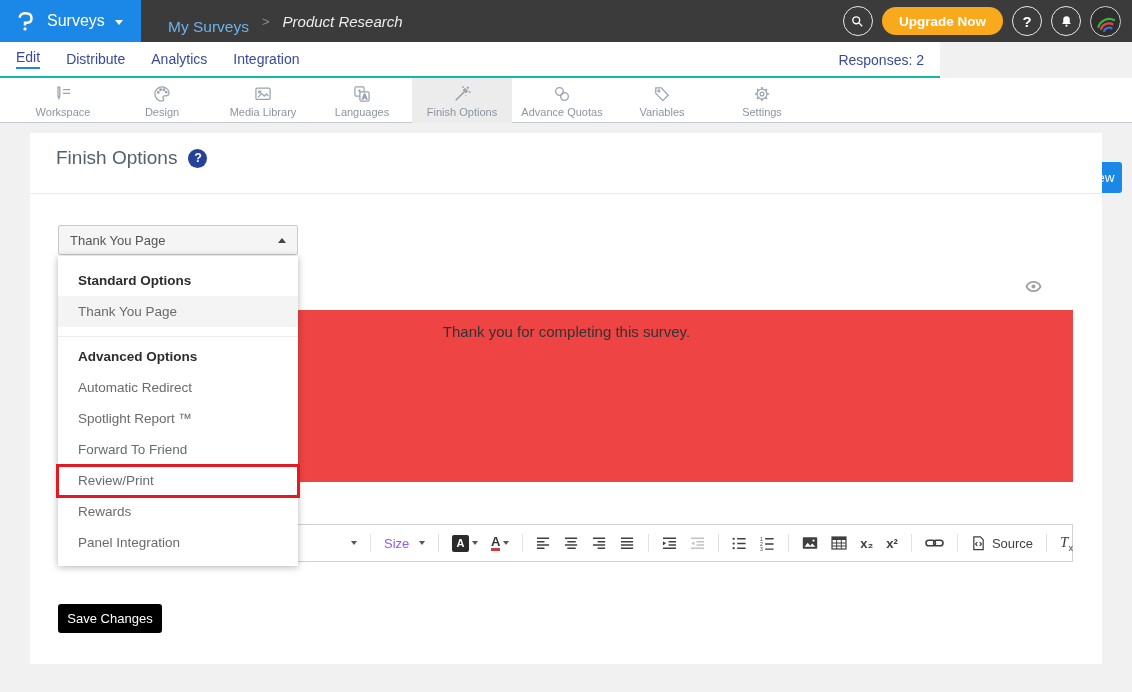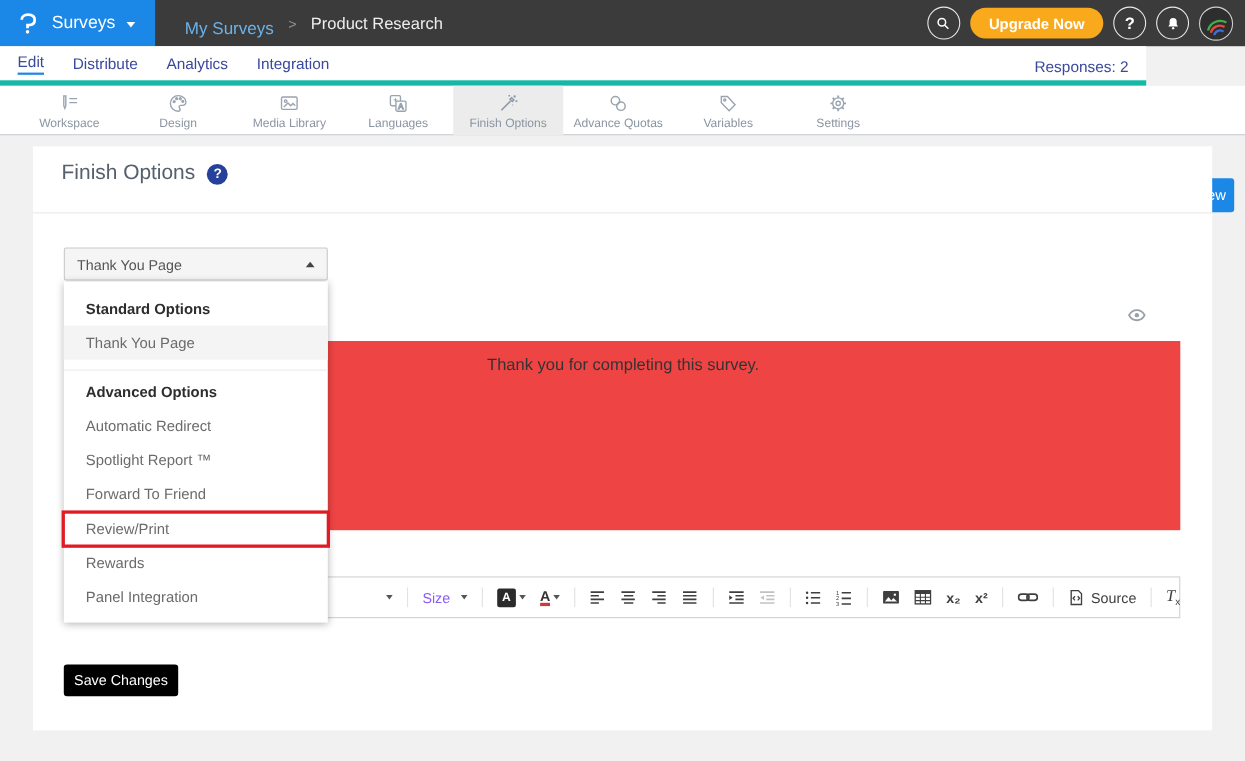--- a/index.html
+++ b/index.html
@@ -8,28 +8,28 @@
   [data-interactable="true"]{ cursor:pointer; }
 
   
   .topbar { position:absolute; left:0; top:0; width:1132px; height:42px; background:#3b3b3b; display:flex; align-items:center; }
   .logo-block { width:141px; height:42px; background:#1b87e6; display:flex; align-items:center; padding-left:14px; gap:10px; flex:0 0 auto; }
   .logo-block .product { color:#fff; font-size:16px; }
   .caret-down-w { width:0; height:0; border-left:4.5px solid transparent; border-right:4.5px solid transparent; border-top:5px solid #fff; margin-top:2px; }
   .breadcrumb { display:flex; align-items:center; gap:13px; margin-left:27px; }
   .bc-parent { color:#6cb2e9; font-size:15.5px;margin-top:11px; }
   .bc-sep { color:#8f8f8f; font-size:13px; }
-  .bc-current { color:#ededed; font-size:15px; }
+  .bc-current { color:#ededed; font-size:15px;font-style:italic; }
   .topbar-right { margin-left:auto; display:flex; align-items:center; gap:9px; padding-right:11px; }
   .circle-btn { width:30px; height:30px; border:1.7px solid #e8e8e8; border-radius:50%; display:flex; align-items:center; justify-content:center; color:#fff; font-weight:bold; font-size:15px; }
   .upgrade-btn { height:28px; padding:0 17px; background:#f9a91c; border-radius:14px; color:#fff; font-weight:bold; font-size:13.5px; display:flex; align-items:center; }
   .avatar { width:31px; height:31px; border:1.7px solid #cfcfcf; border-radius:50%; background:#2e2e2e; overflow:hidden; display:flex; align-items:center; justify-content:center; }
 
   
-  .navrow { position:absolute; left:0; top:42px; width:1042px; height:36px; background:#fff; border-bottom:5px solid #14b8a6; display:flex; align-items:center; padding-left:16px; gap:26px; }
+  .navrow { position:absolute; left:0; top:42px; width:940px; height:36px; background:#fff; border-bottom:2px solid #14b8a6; display:flex; align-items:center; padding-left:16px; gap:26px; }
   .nav-tab { color:#39499c; font-size:14px; }
   .nav-tab.active { text-decoration:none; border-bottom:2px solid #1b87e6; padding-bottom:2px; }
   .responses { position:absolute; right:16px; top:0; height:36px; display:flex; align-items:center; color:#39499c; font-size:14px; }
 
   
   .ribbon { position:absolute; left:0; top:78px; width:1132px; height:45px; background:#fff; border-bottom:1px solid #c6cbd1; }
   .ribbon-item { position:absolute; top:0; width:100px; height:45px; display:flex; flex-direction:column; align-items:center; justify-content:center; gap:2px; }
   .ribbon-item.active { background:#ececec; }
   .ribbon-label { font-size:11px; color:#8b95a1; white-space:nowrap; }
   .ricon { height:20px; display:flex; align-items:center; }

